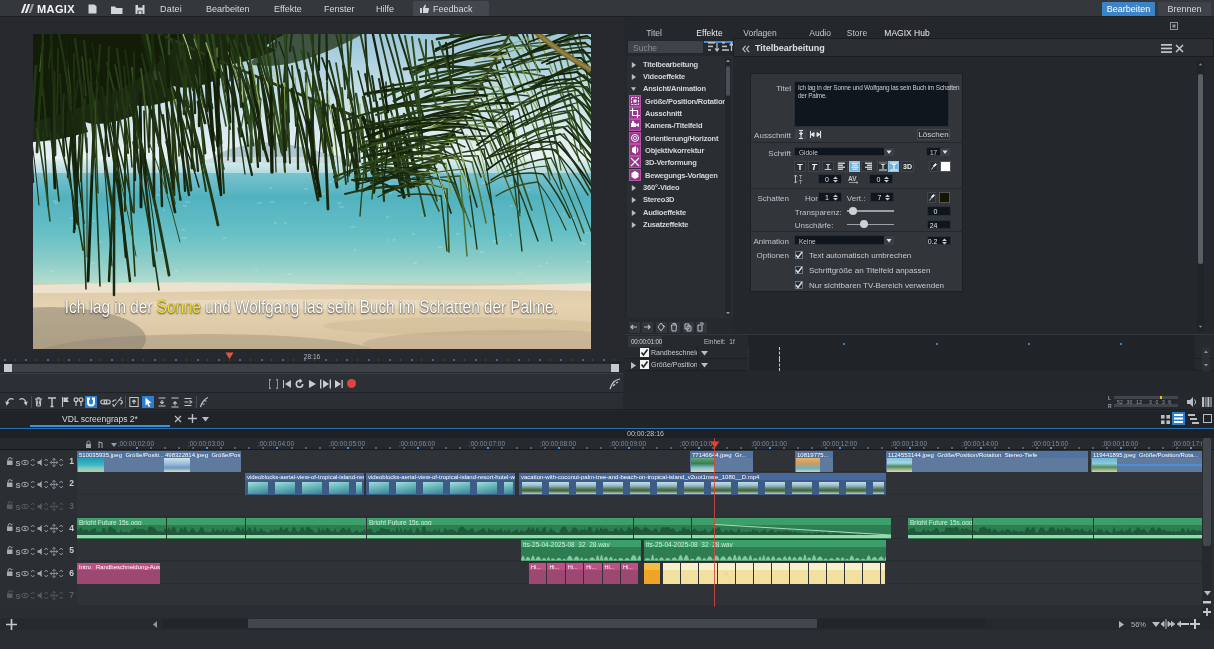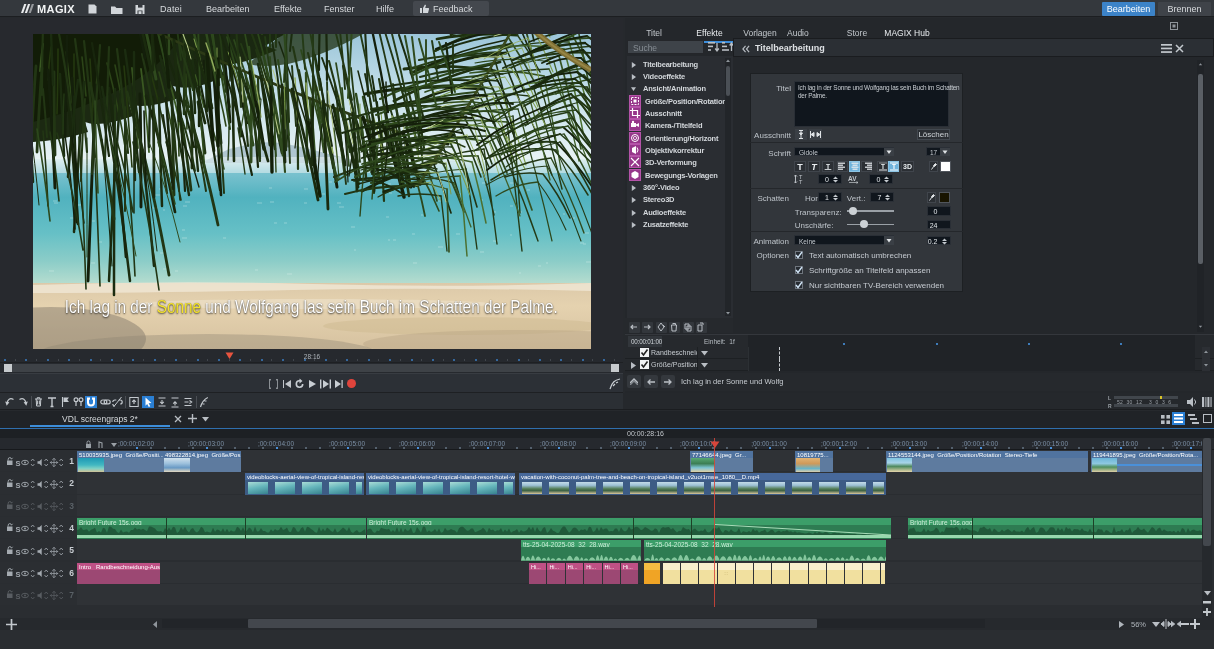--- a/index.html
+++ b/index.html
@@ -444,21 +444,21 @@
         <rect x=".5" y=".5" width="8" height="8" fill="none" stroke="#b9bec4"></rect>
       </svg>
 </div>
 
 <div class="a" style="left:625px;top:18px;width:589px;height:375px;background:#24272b">
 
   <div class="a" style="left:0;top:4px;width:589px;height:20px;font-size:8.5px;color:#c3c8cd">
     <div class="a" style="left:2px;top:6px;width:54px;text-align:center;border-bottom:1px solid #53575c;padding-bottom:3px">Titel</div>
     <div class="a" style="left:61px;top:6px;width:47px;text-align:center;border-bottom:2px solid #3d8edb;padding-bottom:3px;color:#e8ebee">Effekte</div>
     <div class="a" style="left:112px;top:6px;width:46px;text-align:center;border-bottom:1px solid #53575c;padding-bottom:3px">Vorlagen</div>
-    <div class="a" style="left:162px;top:6px;width:44px;text-align:left;border-bottom:1px solid #53575c;padding-bottom:3px">Audio</div>
+    <div class="a" style="left:162px;top:6px;width:44px;text-align:right;border-bottom:1px solid #53575c;padding-bottom:3px">Audio</div>
     <div class="a" style="left:210px;top:6px;width:44px;text-align:center;border-bottom:1px solid #53575c;padding-bottom:3px">Store</div>
     <div class="a" style="left:258px;top:6px;width:48px;text-align:center;border-bottom:1px solid #53575c;padding-bottom:3px;color:#e8ebee">MAGIX Hub</div>
   </div>
   <svg class="a" style="left:545px;top:4px" width="8" height="8" viewBox="0 0 8 8">
         <rect x=".5" y=".5" width="7" height="7" fill="none" stroke="#8f959b"></rect>
         <rect x="2.5" y="2.5" width="3" height="3" fill="#8f959b"></rect>
       </svg>
 
   <div class="a" style="left:2px;top:22px;width:77px;height:14px;background:#3e4349;border:1px solid #24262a;font-size:8.5px;color:#868d94;padding:2px 0 0 5px">Suche</div>
   <svg class="a" style="left:83px;top:23px" width="12" height="12" viewBox="0 0 12 12" fill="#b9bec4">
@@ -632,39 +632,20 @@
       <span class="a" style="left:26px;top:2px;width:46px;overflow:hidden;white-space:nowrap;font-size:7px;color:#c6cbd0">Größe/Position/...</span>
       <svg class="a" style="left:76px;top:4px" width="7" height="5" viewBox="0 0 7 5">
             <path d="M0 0 h7 l-3.5 4.5z" fill="#b9bec4"></path>
           </svg>
       <div class="a" style="left:72px;top:0;width:1px;height:12px;background:#1d2023"></div>
       <div class="a" style="left:123px;top:0;width:447px;height:12px;background:#202327;border-left:1px solid #2c3034"></div>
       <div class="a" style="left:154px;top:0;width:1px;height:12px;border-left:1px dashed #c8ccd0"></div>
     </div>
   </div>
 
-  <div class="a" style="left:0;top:355px;width:589px;height:18px;background:#26292d">
-    <div class="a" style="left:2px;top:2px;width:14px;height:13px;background:#34383d;border-radius:2px">
-          <svg class="a" style="left:3px;top:3px" width="8" height="7" viewBox="0 0 8 7">
-            <path d="M0 5 L4 1 8 5" stroke="#b9bec4" stroke-width="1.4" fill="none"></path>
-            <path d="M0 7 L4 3 8 7" stroke="#b9bec4" stroke-width="1.4" fill="none" opacity=".6"></path>
-          </svg>
-        </div>
-    <div class="a" style="left:19px;top:2px;width:14px;height:13px;background:#34383d;border-radius:2px">
-          <svg class="a" style="left:3px;top:3.5px" width="8" height="6" viewBox="0 0 8 6">
-            <path d="M8 3 H1 M3.5 0.5 L1 3 l2.5 2.5" stroke="#b9bec4" stroke-width="1.3" fill="none"></path>
-          </svg>
-        </div>
-    <div class="a" style="left:36px;top:2px;width:14px;height:13px;background:#34383d;border-radius:2px">
-          <svg class="a" style="left:3px;top:3.5px" width="8" height="6" viewBox="0 0 8 6">
-            <path d="M0 3 H7 M4.5 0.5 L7 3 l-2.5 2.5" stroke="#b9bec4" stroke-width="1.3" fill="none"></path>
-          </svg>
-        </div>
-    <span class="a" style="left:56px;top:4px;font-size:7.5px;color:#c6cbd0">Ich lag in der Sonne und Wolfg</span>
-  </div>
 
   <div class="a" style="left:577px;top:329px;width:8px;height:24px;background:#2c2f34">
     <svg class="a" style="left:1px;top:2px" width="6" height="6" viewBox="0 0 6 6">
           <path d="M1 4 L3 1.5 5 4z" fill="#8f959b"></path>
         </svg>
     <svg class="a" style="left:1px;top:15px" width="6" height="6" viewBox="0 0 6 6">
           <path d="M1 2 L3 4.5 5 2z" fill="#8f959b"></path>
         </svg>
   </div>
 

